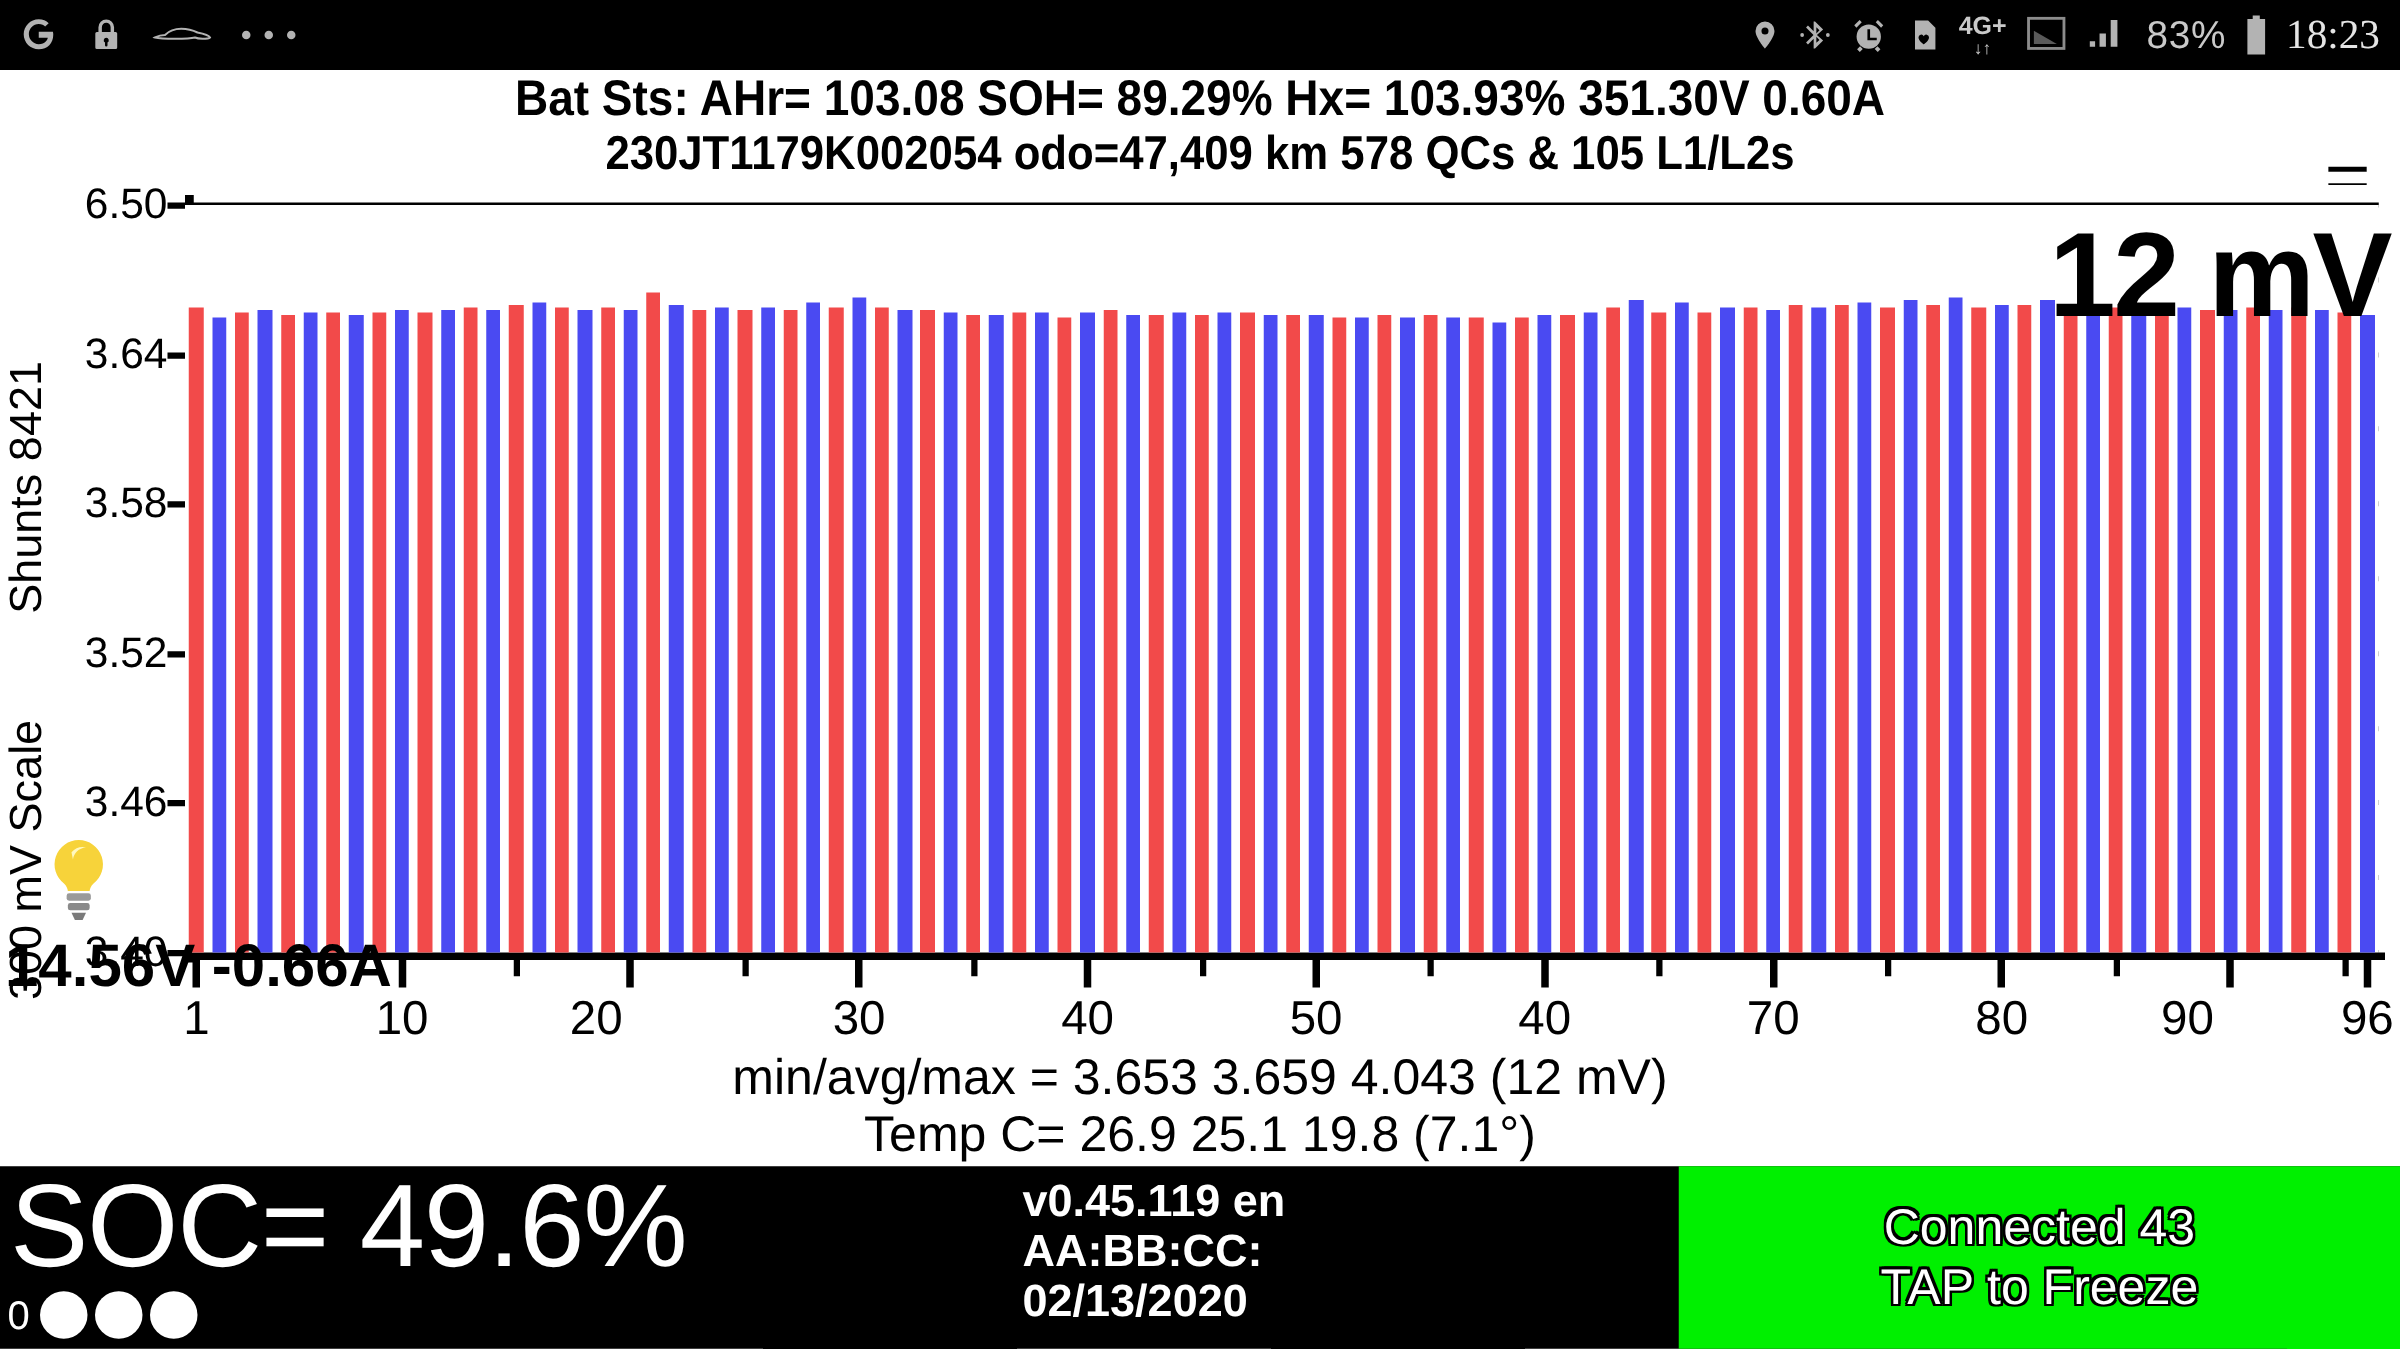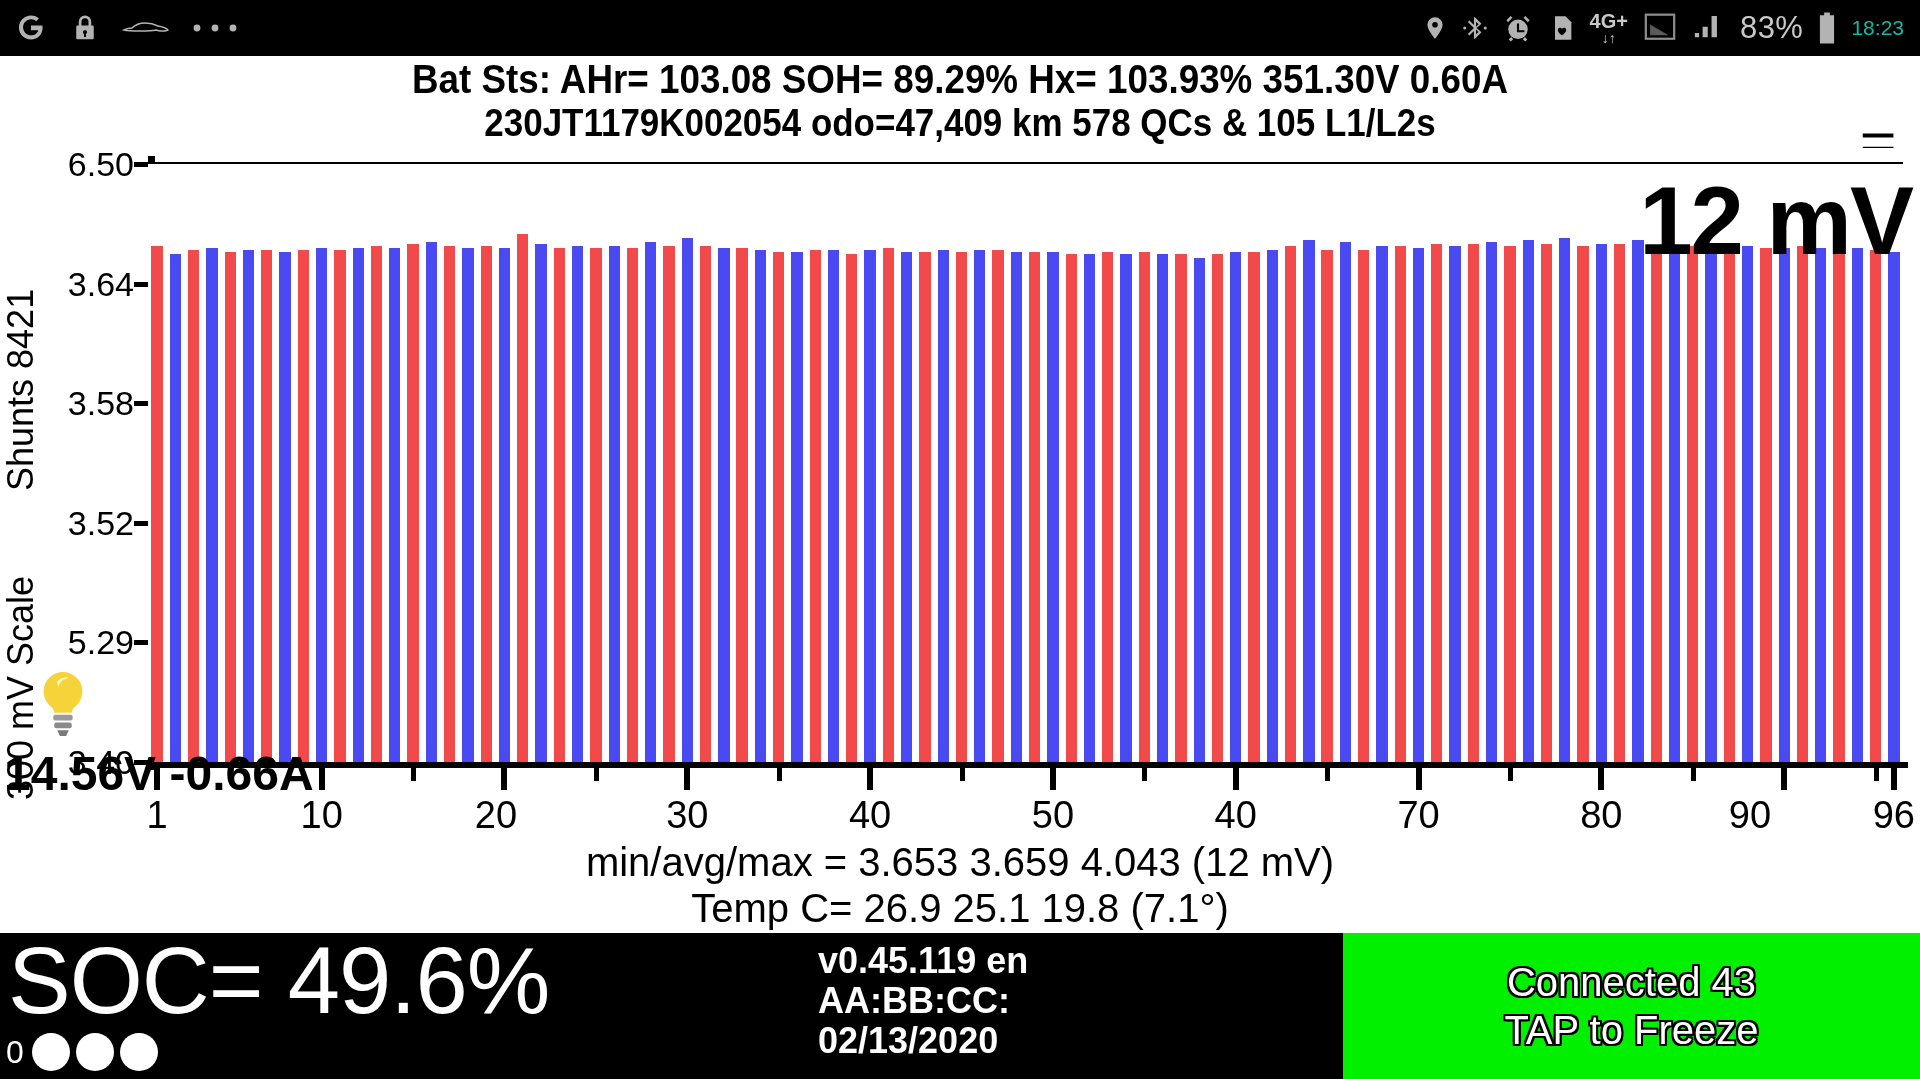--- a/index.html
+++ b/index.html
@@ -8,21 +8,21 @@
 
   
   .statusbar{
     position:absolute; left:0; top:0; width:1920px; height:56px;
     background:#000; color:#b0b0b0; display:flex; align-items:center;
   }
   .sb-left{ display:flex; align-items:center; gap:22px; padding-left:14px; }
   .sb-right{ margin-left:auto; display:flex; align-items:center; gap:14px; padding-right:16px; }
   .sb-ico{ fill:#b3b3b3; display:block; }
   .sb-txt{ color:#c9c9c9; font-size:31px; font-weight:400; letter-spacing:.5px; }
-  .sb-clock{ color:#14b8a6; font-size:21px; }
+  .sb-clock{ color:#e5e5e5; font-size:33px;font-family:Liberation Serif, serif; }
   .net-lbl{ display:flex; flex-direction:column; align-items:center; line-height:1; }
   .net-lbl .g4{ color:#c9c9c9; font-size:20px; font-weight:700; }
   .net-lbl .ar{ color:#c9c9c9; font-size:14px; }
 
   
   .titlewrap{
     position:absolute; left:0; top:56px; width:1920px; height:92px; background:#fff;
   }
   .title-line{
     width:100%; text-align:center; color:#000; font-weight:700;
@@ -211,21 +211,21 @@
   <div id="yticks">
       <div class="ytickmark" style="top: 14px;"></div>
       <div class="ytick" style="top: 16px;">6.50</div>
       <div class="ytickmark" style="top: 133.6px;"></div>
       <div class="ytick" style="top: 135.6px;">3.64</div>
       <div class="ytickmark" style="top: 253.2px;"></div>
       <div class="ytick" style="top: 255.2px;">3.58</div>
       <div class="ytickmark" style="top: 372.8px;"></div>
       <div class="ytick" style="top: 374.8px;">3.52</div>
       <div class="ytickmark" style="top: 492.4px;"></div>
-      <div class="ytick" style="top: 494.4px;">5.29</div>
+      <div class="ytick" style="top: 494.4px;">3.46</div>
       <div class="ytickmark" style="top: 612px;"></div>
       <div class="ytick" style="top: 614px;">3.40</div>
     </div>
   <div id="grid">
       <div class="gridline" style="top: 14px;"></div>
       <div class="gridline" style="top: 73.8px;"></div>
       <div class="gridline" style="top: 133.6px;"></div>
       <div class="gridline" style="top: 193.4px;"></div>
       <div class="gridline" style="top: 253.2px;"></div>
       <div class="gridline" style="top: 313px;"></div>
@@ -339,21 +339,21 @@
         <div class="bar" style="left: 1740.19px; width: 11.3344px; height: 510.293px; background: rgb(74, 74, 242);"></div>
       </div>
   </div>
 
   <div id="xticks">
       <div class="xtickmark" style="left: 154.141px;"></div>
       <div class="xlabel" style="left: 157.141px;">1</div>
       <div class="xtickmark" style="left: 318.672px;"></div>
       <div class="xlabel" style="left: 321.672px;">10</div>
       <div class="xtickmark" style="left: 501.484px;"></div>
-      <div class="xlabel" style="left: 496px;">20</div>
+      <div class="xlabel" style="left: 477px;">20</div>
       <div class="xtickmark" style="left: 684.297px;"></div>
       <div class="xlabel" style="left: 687.297px;">30</div>
       <div class="xtickmark" style="left: 867.109px;"></div>
       <div class="xlabel" style="left: 870.109px;">40</div>
       <div class="xtickmark" style="left: 1049.92px;"></div>
       <div class="xlabel" style="left: 1052.92px;">50</div>
       <div class="xtickmark" style="left: 1232.73px;"></div>
       <div class="xlabel" style="left: 1235.73px;">40</div>
       <div class="xtickmark" style="left: 1415.55px;"></div>
       <div class="xlabel" style="left: 1418.55px;">70</div>

